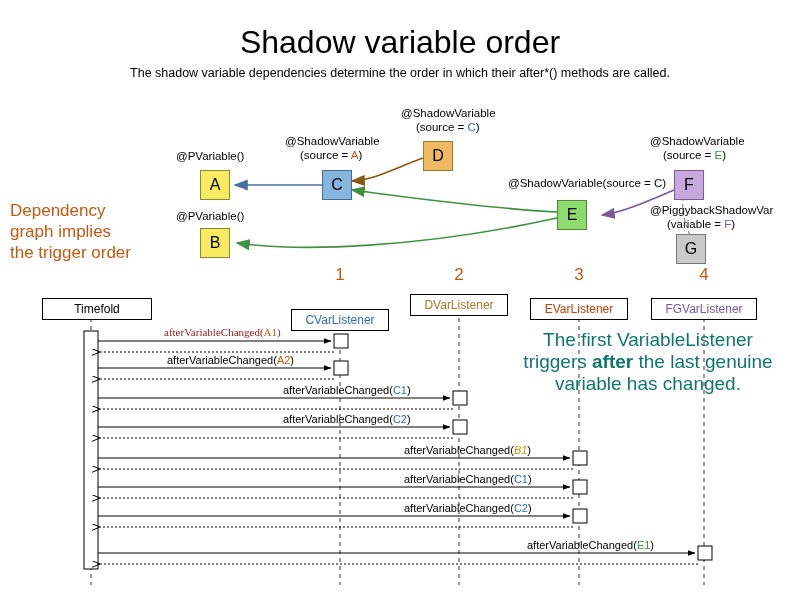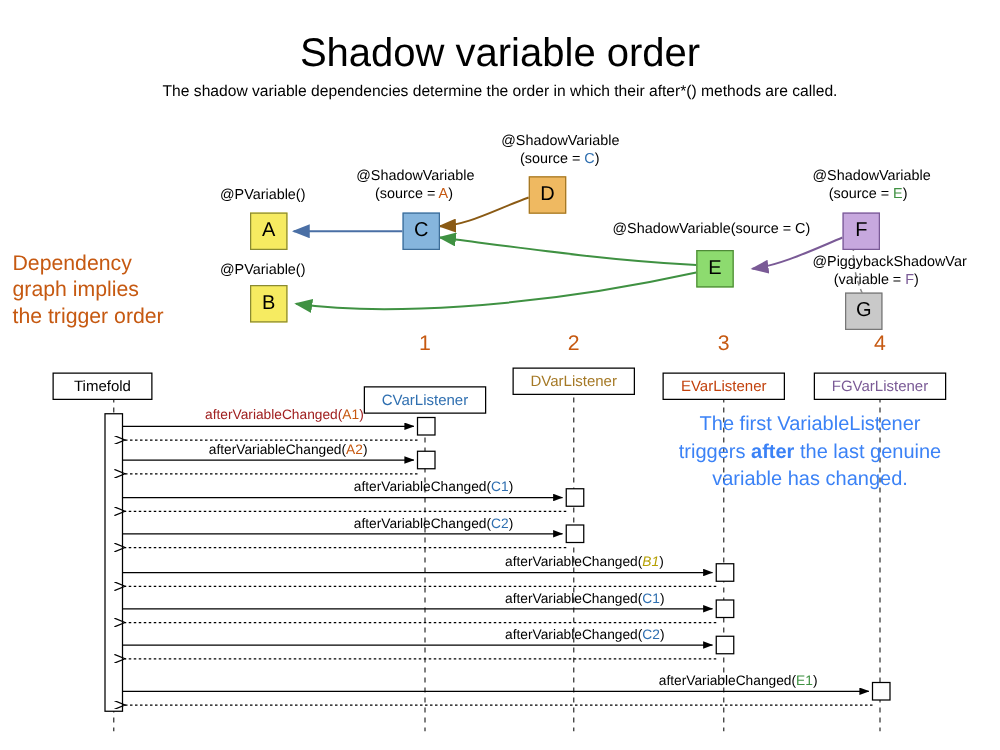--- a/index.html
+++ b/index.html
@@ -112,26 +112,26 @@
   .msg-label {
     position: absolute;
     font-size: 11px;
     color: #000;
     white-space: nowrap;
   }
   .msg-label .p-a { color: #c65911; }
   .msg-label .p-b { color: #b59f00; font-style: italic; }
   .msg-label .p-c { color: #2f6fb0; }
   .msg-label .p-e { color: #3f9142; }
-  .msg-label.red { color: #a02020; }
+  .msg-label.red { color: #a02020; font-family: Liberation Serif, serif; }
 
   .note {
     position: absolute;
-    font-size: 16px;
-    color: #3b82f6;
+    font-size: 19px;
+    color: #0f766e;
     text-align: center;
     line-height: 22px;
     white-space: nowrap;
   }
   .note b { font-weight: bold; }
 </style>
 </head>
 <body>
 
 <div id="stage">
@@ -216,21 +216,21 @@
   <div class="node yellow" style="left:200px; top:228px;">B</div>
 
   <div class="ann" style="left:285px; top:135px;">@ShadowVariable</div>
   <div class="ann" style="left:300px; top:149px;"><span>(source = </span><span class="src-a">A</span><span>)</span></div>
   <div class="node blue" style="left:322px; top:170px;">C</div>
 
   <div class="ann" style="left:401px; top:107px;">@ShadowVariable</div>
   <div class="ann" style="left:416px; top:121px;"><span>(source = </span><span class="src-c">C</span><span>)</span></div>
   <div class="node orange" style="left:423px; top:141px;">D</div>
 
-  <div class="ann" style="left:490px; top:177px;"><span>@ShadowVariable(source = C)</span></div>
+  <div class="ann" style="left:508px; top:177px;"><span>@ShadowVariable(source = C)</span></div>
   <div class="node green" style="left:557px; top:200px;">E</div>
 
   <div class="ann" style="left:650px; top:135px;">@ShadowVariable</div>
   <div class="ann" style="left:663px; top:149px;"><span>(source = </span><span class="src-e">E</span><span>)</span></div>
   <div class="node purple" style="left:674px; top:170px;">F</div>
 
   <div class="ann" style="left:650px; top:204px;">@PiggybackShadowVar</div>
   <div class="ann" style="left:667px; top:218px;"><span>(variable = </span><span class="src-f">F</span><span>)</span></div>
   <div class="node grey" style="left:676px; top:234px;">G</div>
 
@@ -238,21 +238,21 @@
     <div>Dependency</div>
     <div>graph implies</div>
     <div>the trigger order</div>
   </div>
 
   <div class="lifenum" style="left:310px; top:265px;">1</div>
   <div class="lifenum" style="left:429px; top:265px;">2</div>
   <div class="lifenum" style="left:549px; top:265px;">3</div>
   <div class="lifenum" style="left:674px; top:265px;">4</div>
 
-  <div class="lifehead t" style="left:42px;  top:298px; width:80px;">Timefold</div>
+  <div class="lifehead t" style="left:42px;  top:298px; width:110px;">Timefold</div>
   <div class="lifehead c" style="left:291px; top:298px; width:98px;margin-top:11px;">CVarListener</div>
   <div class="lifehead d" style="left:410px; top:294px; width:98px;">DVarListener</div>
   <div class="lifehead e" style="left:530px; top:298px; width:98px;">EVarListener</div>
   <div class="lifehead f" style="left:651px; top:298px; width:106px;">FGVarListener</div>
 
   <div class="msg-label red" style="left:164px; top:326px;"><span>afterVariableChanged</span>(<span class="p-a">A1</span>)</div>
 
   <div class="msg-label" style="left:167px; top:354px;"><span>afterVariableChanged</span>(<span class="p-a">A2</span>)</div>
 
   <div class="msg-label" style="left:283px; top:384px;"><span>afterVariableChanged</span>(<span class="p-c">C1</span>)</div>

